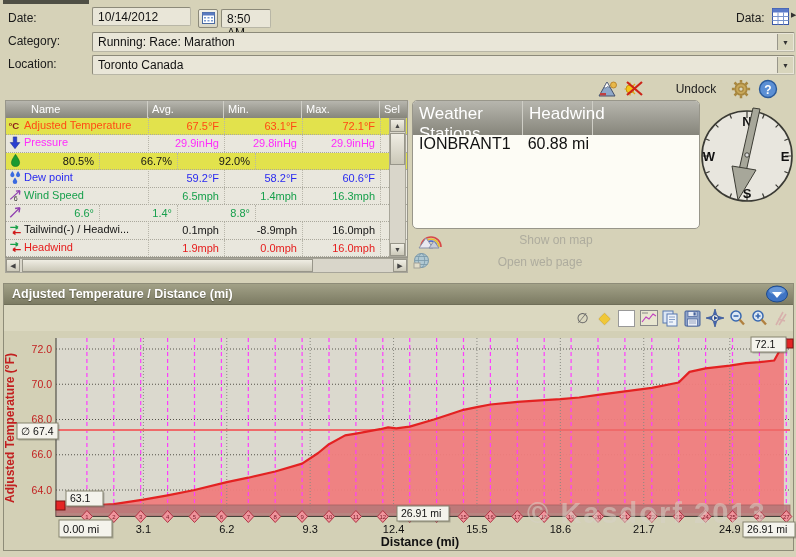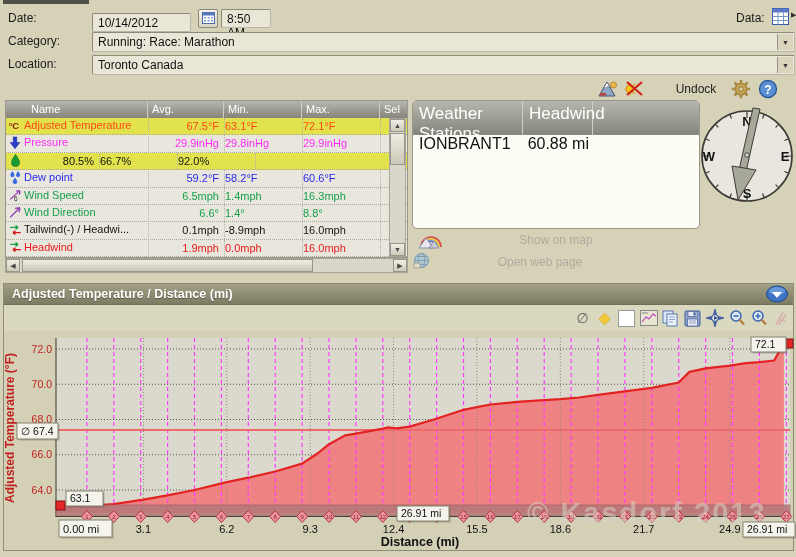--- a/index.html
+++ b/index.html
@@ -15,21 +15,21 @@
            display:flex;align-items:center;justify-content:center;box-sizing:border-box;}
   
   #metrics{left:5px;top:100px;width:403px;background:#14532d;border:1px solid #98968a;box-sizing:border-box;}
   .mhead{display:flex;height:17px;background:linear-gradient(#b7b6ae,#86857b);color:#fff;font-size:11px;align-items:center;}
   .mhead span{border-right:1px solid #cfcec6;height:100%;box-sizing:border-box;padding:2px 0 0 4px;overflow:hidden;white-space:nowrap;}
   .mrow{display:flex;height:17.4px;align-items:center;background:#e9e7dd;border-bottom:1px dotted #aaa89c;font-size:11px;box-sizing:border-box;white-space:nowrap;}
   .mrow.hl{background:#e2e24c;}
   .micon{width:18px;text-align:center;flex:none;}
   .mname{width:124px;overflow:hidden;flex:none;}
   .mavg{width:76px;flex:none;text-align:right;padding-right:5px;box-sizing:border-box;}
-  .mmin,.mmax{width:78px;flex:none;text-align:left;padding-right:5px;box-sizing:border-box;}
+  .mmin,.mmax{width:78px;flex:none;text-align:right;padding-right:5px;box-sizing:border-box;}
   .mcell{border-right:1px dotted #b8b6aa;height:100%;padding-top:2px;}
   
   .sb{background:#d9d6ca;border:1px solid #a8a69a;box-sizing:border-box;}
   .sbbtn{background:linear-gradient(#f0eee4,#cdcaba);border:1px solid #98968a;color:#444;
          display:flex;align-items:center;justify-content:center;font-size:7px;box-sizing:border-box;}
   .sbthumb{background:linear-gradient(#efede3,#cbc8b8);border:1px solid #98968a;box-sizing:border-box;}
   
   #stations{left:412px;top:100px;width:288px;height:129px;background:#fdfcf5;border:1px solid #98968a;border-radius:5px;overflow:hidden;box-sizing:border-box;}
   .shead{display:flex;height:34px;background:linear-gradient(#b7b6ae,#86857b);color:#fff;font-size:17px;align-items:center;}
   .shead span{border-right:1px solid #cfcec6;height:100%;box-sizing:border-box;padding:3px 0 0 6px;}
@@ -42,21 +42,21 @@
   #ctools{height:26px;background:#dbd8c0;display:flex;justify-content:flex-end;align-items:center;padding-right:2px;gap:1px;}
   .ticon{width:21px;height:21px;display:flex;align-items:center;justify-content:center;}
   svg text{font-family:"Liberation Sans",sans-serif;}
 </style>
 </head>
 <body>
 
 <div class="abs" style="left:3px;top:0;width:86px;height:4px;background:#4f4f45;"></div>
 
 <div class="abs lbl" style="left:8px;top:11px;">Date:</div>
-<div class="abs field" style="left:92px;top:13px;width:99px;height:19px;">10/14/2012</div>
+<div class="abs field" style="left:92px;top:7px;width:99px;height:19px;">10/14/2012</div>
 <div class="abs tinybtn" style="left:198px;top:9px;width:20px;height:19px;">
   <span><svg width="13" height="13" viewBox="0 0 13 13">
         <rect x="0.5" y="1.5" width="12" height="11" fill="#fff" stroke="#4a6aa0"></rect>
         <rect x="0.5" y="1.5" width="12" height="3" fill="#5a7ac0"></rect>
         <g fill="#7a9ad0">
           <rect x="2" y="6" width="2" height="1.5"></rect>
           <rect x="5.5" y="6" width="2" height="1.5"></rect>
           <rect x="9" y="6" width="2" height="1.5"></rect>
           <rect x="2" y="9" width="2" height="1.5"></rect>
           <rect x="5.5" y="9" width="2" height="1.5"></rect>
@@ -162,21 +162,20 @@
           </svg></span>
         <span class="mname mcell">Wind Speed</span>
         <span class="mavg mcell">6.5mph</span>
         <span class="mmin mcell">1.4mph</span>
         <span class="mmax mcell">16.3mph</span>
       </div>
       <div class="mrow" style="color: rgb(23, 160, 76);">
         <span class="micon"><svg width="15" height="14" viewBox="0 0 16 16">
             <path d="M2 14L13 3M13 3l-5.5 1M13 3l-1 5.5" stroke="#9040b0" stroke-width="1.6" fill="none"></path>
           </svg></span>
-        <span class="mname mcell">Wind Direction</span>
         <span class="mavg mcell">6.6°</span>
         <span class="mmin mcell">1.4°</span>
         <span class="mmax mcell">8.8°</span>
       </div>
       <div class="mrow" style="color: rgb(20, 20, 20);">
         <span class="micon"><svg width="15" height="14" viewBox="0 0 16 16">
             <path d="M2 5h9M11 5L8 2.8M11 5L8 7.2" stroke="#18a048" stroke-width="1.6" fill="none"></path>
             <path d="M14 11H5M5 11l3-2.2M5 11l3 2.2" stroke="#d01818" stroke-width="1.6" fill="none"></path>
           </svg></span>
         <span class="mname mcell">Tailwind(-) / Headwi...</span>

